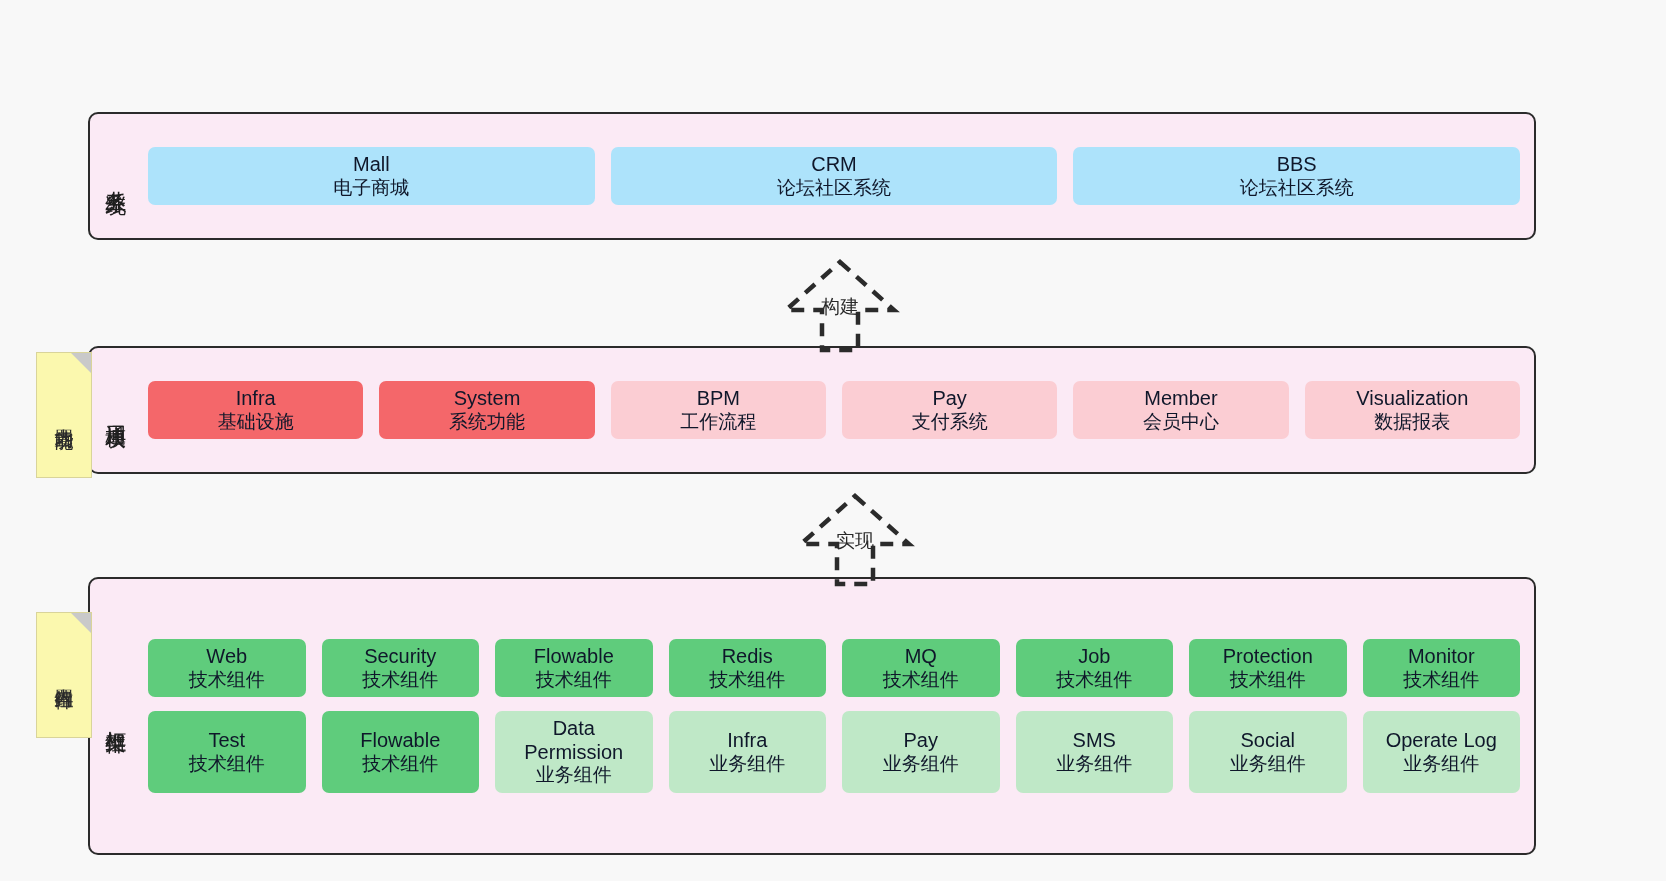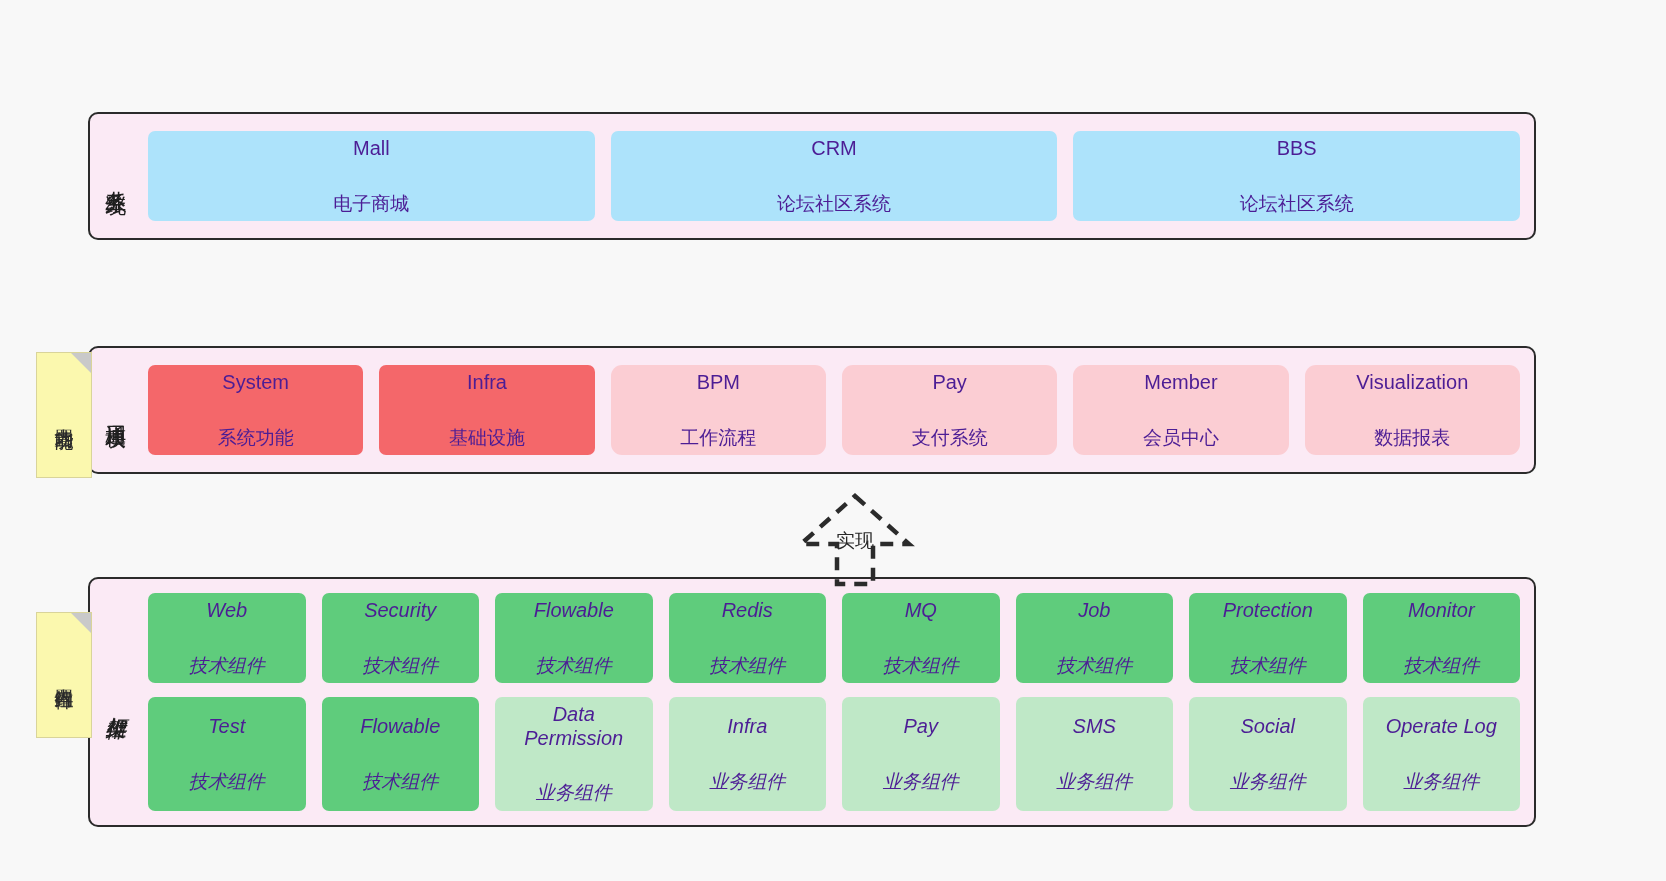--- a/index.html
+++ b/index.html
@@ -56,31 +56,30 @@
 
   
   .node {
     flex: 1 1 0;
     border-radius: 7px;
     display: flex;
     flex-direction: column;
     align-items: center;
     justify-content: center;
     text-align: center;
-    color: #4c1d95;
+    color: #0f172a;
     padding: 6px 6px;
     line-height: 1.18;
-    gap: 32px;
   }
   .node .t1 { font-size: 20px; }
   .node .t2 { font-size: 19px; }
 
   .blue   { background: #ade3fb; }
   .red    { background: #f4676a; }
-  .pink   { background: #fbcdd3; border-radius: 11px; }
+  .pink   { background: #fbcdd3; }
   .green  { background: #5fcc7c; }
   .lgreen { background: #bfe8c7; }
 
   
   .note {
     position: absolute;
     width: 56px;
     background: #fbf8ae;
     border: 1.3px solid #d9d49a;
     display: flex;
@@ -141,37 +140,43 @@
           <span class="t2">论坛社区系统</span>
         </div>
         <div class="node blue">
           <span class="t1">BBS</span>
           <span class="t2">论坛社区系统</span>
         </div>
       </div>
     </div>
   </div>
 
+  <div class="arrow" id="arrow-build" style="left:760px; top:258px;">
+    <svg width="160" height="96" viewBox="0 0 160 96">
+      <path d="M80 4 L134 52 L98 52 L98 92 L62 92 L62 52 L26 52 Z" fill="none" stroke="#2b2b2b" stroke-width="4.5" stroke-dasharray="13,9" stroke-linejoin="miter"></path>
+    </svg>
+    <span class="arrow-label">构建</span>
+  </div>
 
   <div class="note" id="note-common" style="left:36px; top:352px; height:126px;">
     <span class="fold"></span>
     <span>内置功能</span>
   </div>
 
   <div class="band" id="band-common" style="left:88px; top:346px; width:1448px; height:128px;">
     <div class="band-title">通用模块</div>
     <div class="band-body">
       <div class="row">
         <div class="node red">
+          <span class="t1">Infra</span>
+          <span class="t2">基础设施</span>
+        </div>
+        <div class="node red">
           <span class="t1">System</span>
           <span class="t2">系统功能</span>
-        </div>
-        <div class="node red">
-          <span class="t1">Infra</span>
-          <span class="t2">基础设施</span>
         </div>
         <div class="node pink">
           <span class="t1">BPM</span>
           <span class="t2">工作流程</span>
         </div>
         <div class="node pink">
           <span class="t1">Pay</span>
           <span class="t2">支付系统</span>
         </div>
         <div class="node pink">
@@ -191,21 +196,21 @@
       <path d="M80 4 L134 52 L98 52 L98 92 L62 92 L62 52 L26 52 Z" fill="none" stroke="#2b2b2b" stroke-width="4.5" stroke-dasharray="13,9" stroke-linejoin="miter"></path>
     </svg>
     <span class="arrow-label">实现</span>
   </div>
 
   <div class="note" id="note-framework" style="left:36px; top:612px; height:126px;">
     <span class="fold"></span>
     <span>内置组件</span>
   </div>
 
-  <div class="band" id="band-framework" style="left:88px; top:577px; width:1448px; height:250px;font-style:italic;">
+  <div class="band" id="band-framework" style="left:88px; top:577px; width:1448px; height:278px;">
     <div class="band-title">框架组件</div>
     <div class="band-body">
 
       <div class="row">
         <div class="node green">
           <span class="t1">Web</span>
           <span class="t2">技术组件</span>
         </div>
         <div class="node green">
           <span class="t1">Security</span>

